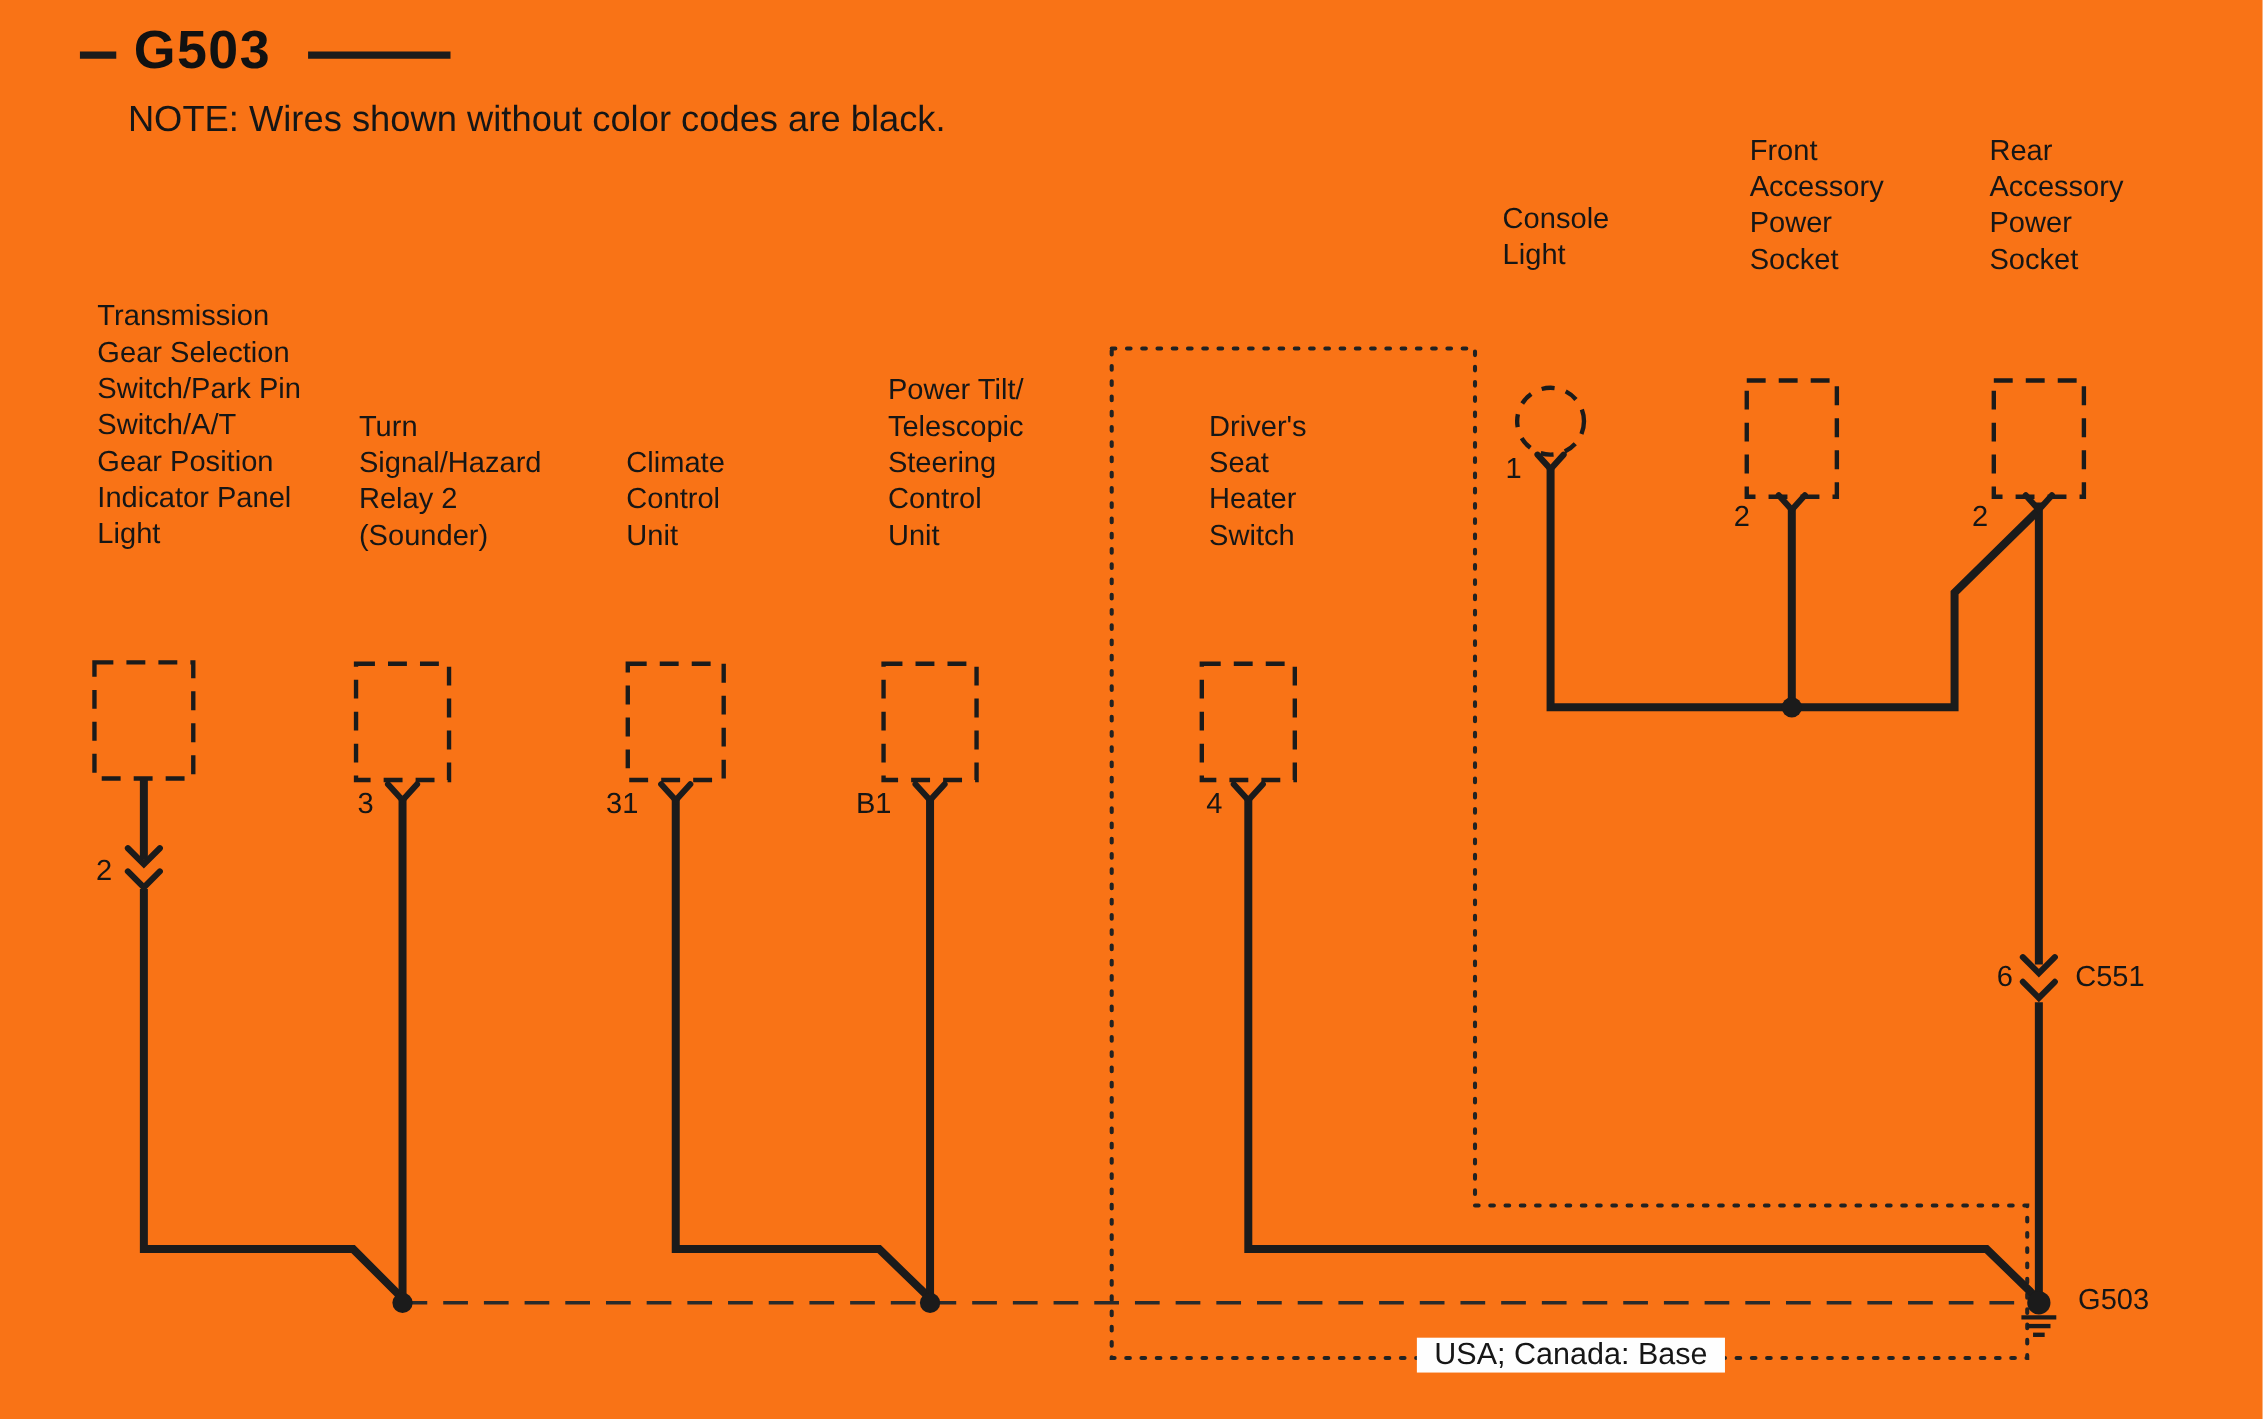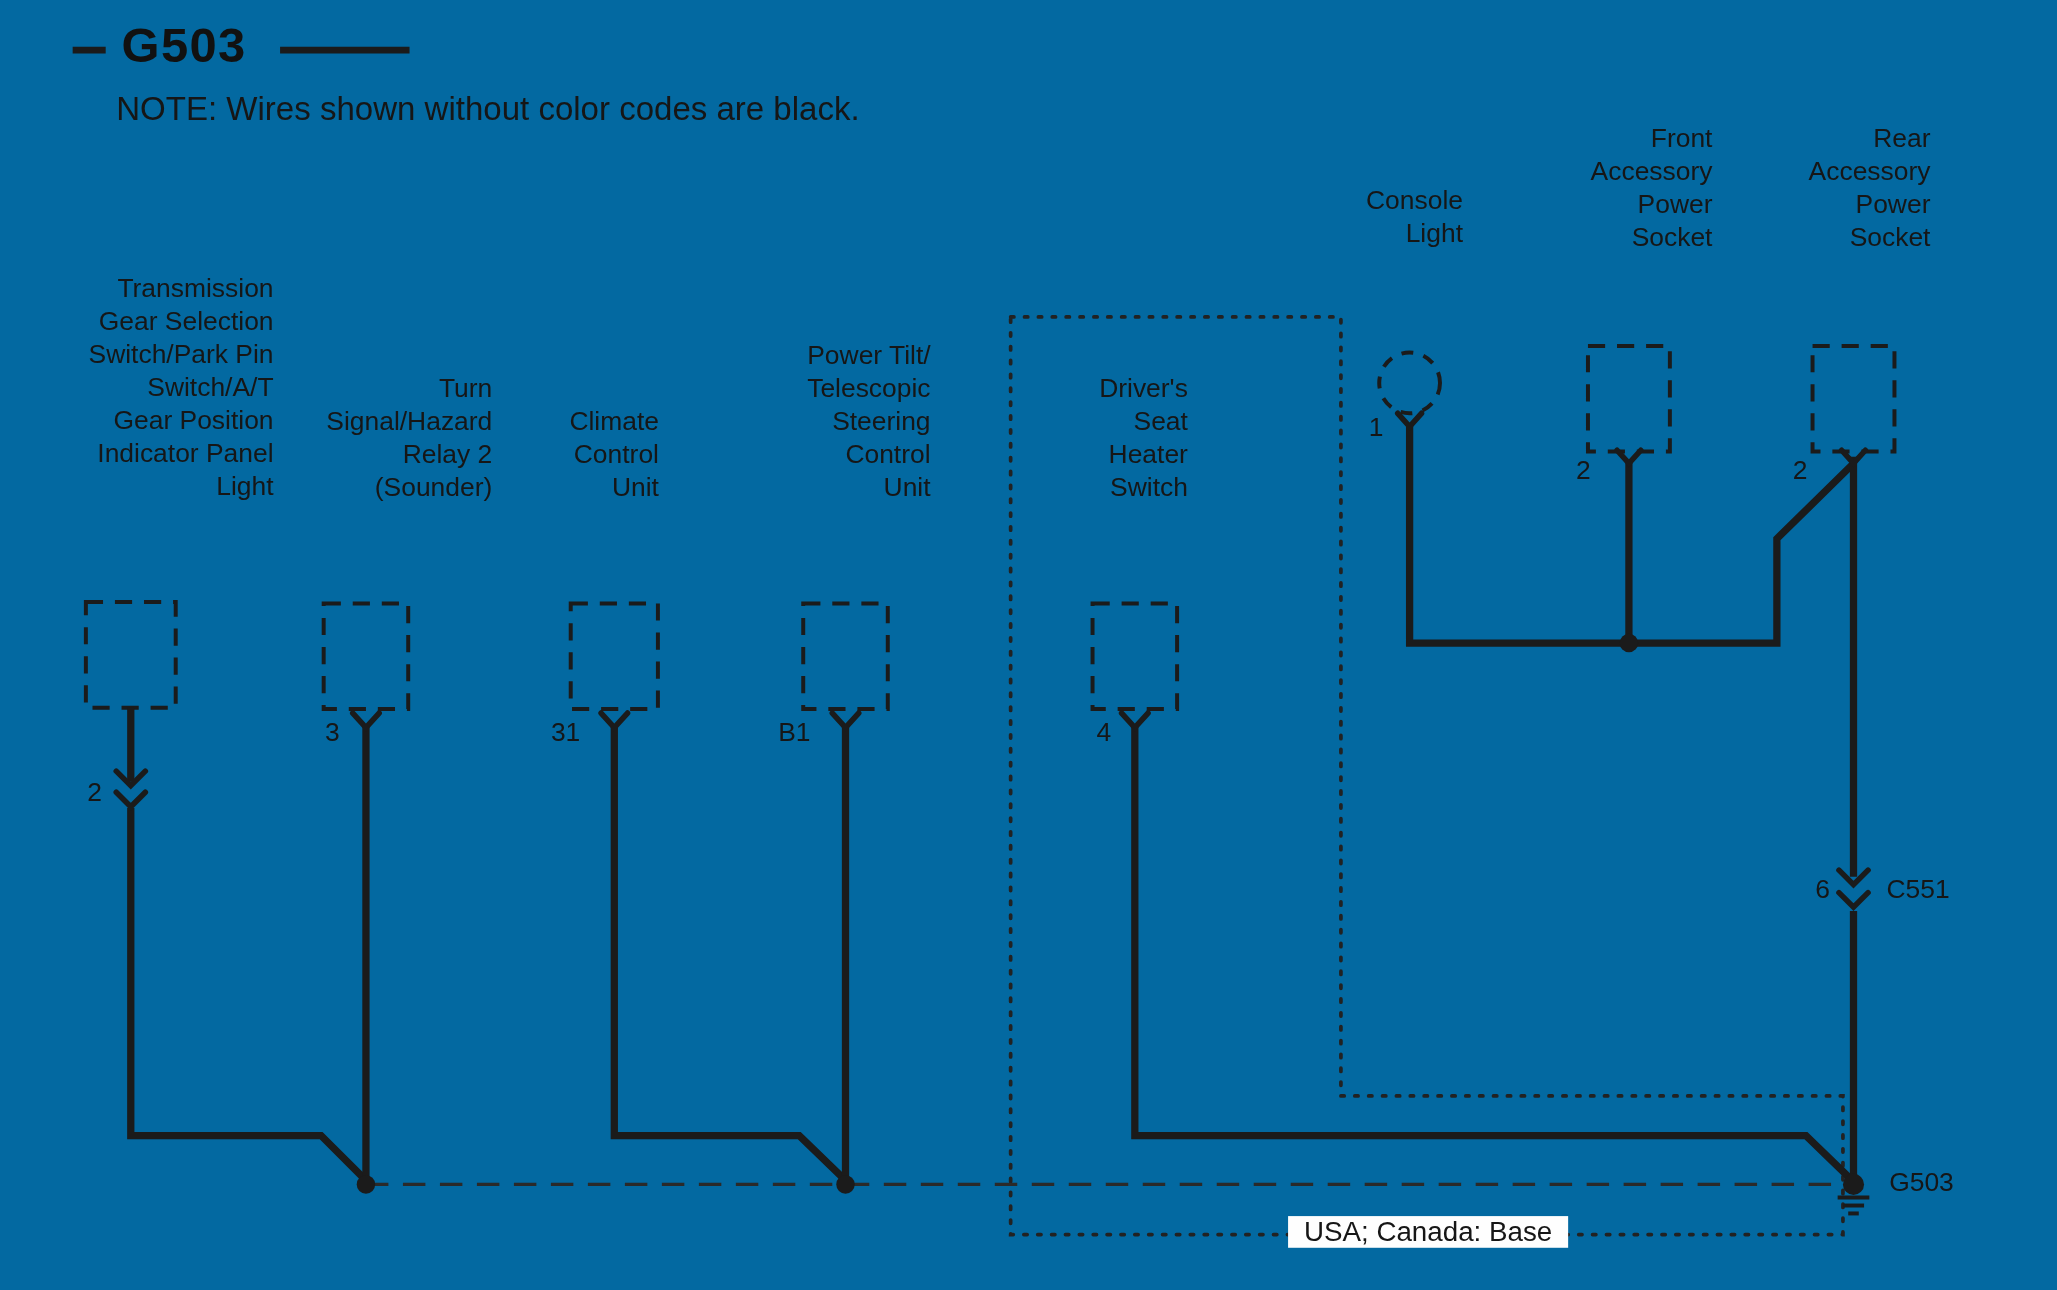--- a/index.html
+++ b/index.html
@@ -8,23 +8,22 @@
     background: #fefefe;
     width: 2057px;
     height: 1290px;
     overflow: hidden;
     font-family: "Liberation Sans", sans-serif;
   }
   #viewport {
     position: relative;
     width: 2057px;
     height: 1290px;
-    background: #0369a1;
+    background: #f97316;
     overflow: hidden;
-    text-align: right;
   }
   #canvas {
     position: absolute;
     top: 0; left: 0;
     width: 1557px;
     height: 977px;
     transform: scale(1.3211, 1.3204);
     transform-origin: 0 0;
   }
   svg { position: absolute; top: 0; left: 0; }

